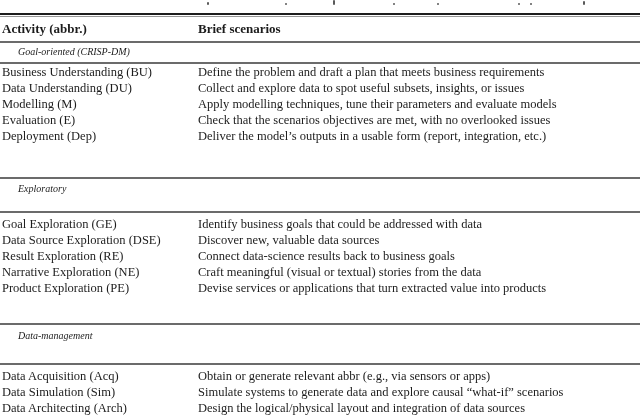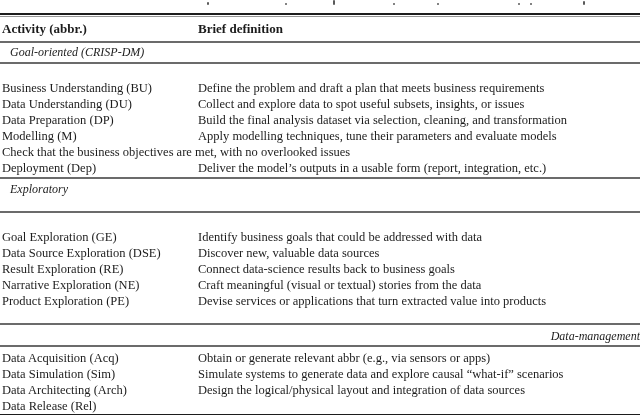--- a/index.html
+++ b/index.html
@@ -28,32 +28,32 @@
     display: flex;
     font-weight: bold;
     font-size: 13px;
     line-height: 16px;
   }
   .col-act { width: 196px; padding-left: 2px; flex: 0 0 196px; white-space: nowrap; }
   .col-def { flex: 1 1 auto; padding-left: 2px; white-space: nowrap; }
 
   .sec-title {
     font-style: italic;
-    font-size: 12px;
+    font-size: 10px;
     line-height: 16px;
-    padding-left: 10px;
+    padding-left: 18px;
     white-space: nowrap;
   }
   .sec-title.s1 { height: 19px; padding-top: 1px; }
   .sec-title.s2 { height: 32px; padding-top: 2px; }
-  .sec-title.s3 { height: 20px; padding-top: 3px; text-align: right; }
+  .sec-title.s3 { height: 38px; padding-top: 3px; }
 
   .rows { font-size: 12.5px; line-height: 16px; }
-  .rows.b1 { height: 113px; padding-top: 16px; }
-  .rows.b2 { height: 110px; padding-top: 16px; }
+  .rows.b1 { height: 113px; padding-top: 0; }
+  .rows.b2 { height: 110px; padding-top: 3px; }
   .rows.b3 { height: 67px;  padding-top: 3px; border-radius: 14px; }
 
   .trow { display: flex; height: 16px; }
   .cell-act { width: 196px; flex: 0 0 196px; padding-left: 2px; white-space: nowrap; overflow: visible; }
   .cell-def { flex: 1 1 auto; padding-left: 2px; white-space: nowrap; overflow: visible; }
 </style>
 </head>
 <body>
 
 <div id="page">
@@ -68,48 +68,45 @@
     <span class="frag" style="left:530px; top:3px; width:2px; height:2px;"></span>
     <span class="frag" style="left:583px; top:1px; width:2px; height:4px;"></span>
   </div>
 
   <div class="caption-space"></div>
 
   <div class="rule-top"></div>
 
   <div class="hdr-row">
     <div class="col-act">Activity (abbr.)</div>
-    <div class="col-def">Brief definition</div>
+    <div class="col-def">Brief scenarios</div>
   </div>
 
   <div class="rule-mid"></div>
 
   <div class="sec-title s1">Goal-oriented (CRISP-DM)</div>
 
   <div class="rule-mid"></div>
 
   <div class="rows b1">
       <div class="trow">
     <div class="cell-act">Business Understanding (BU)</div>
     <div class="cell-def">Define the problem and draft a plan that meets business requirements</div>
   </div>
       <div class="trow">
     <div class="cell-act">Data Understanding (DU)</div>
     <div class="cell-def">Collect and explore data to spot useful subsets, insights, or issues</div>
   </div>
       <div class="trow">
-    <div class="cell-act">Data Preparation (DP)</div>
-    <div class="cell-def">Build the final analysis dataset via selection, cleaning, and transformation</div>
-  </div>
-      <div class="trow">
     <div class="cell-act">Modelling (M)</div>
     <div class="cell-def">Apply modelling techniques, tune their parameters and evaluate models</div>
   </div>
       <div class="trow">
-    <div class="cell-def">Check that the business objectives are met, with no overlooked issues</div>
+    <div class="cell-act">Evaluation (E)</div>
+    <div class="cell-def">Check that the scenarios objectives are met, with no overlooked issues</div>
   </div>
       <div class="trow">
     <div class="cell-act">Deployment (Dep)</div>
     <div class="cell-def">Deliver the model’s outputs in a usable form (report, integration, etc.)</div>
   </div>
     </div>
 
   <div class="rule-mid"></div>
 
   <div class="sec-title s2">Exploratory</div>

